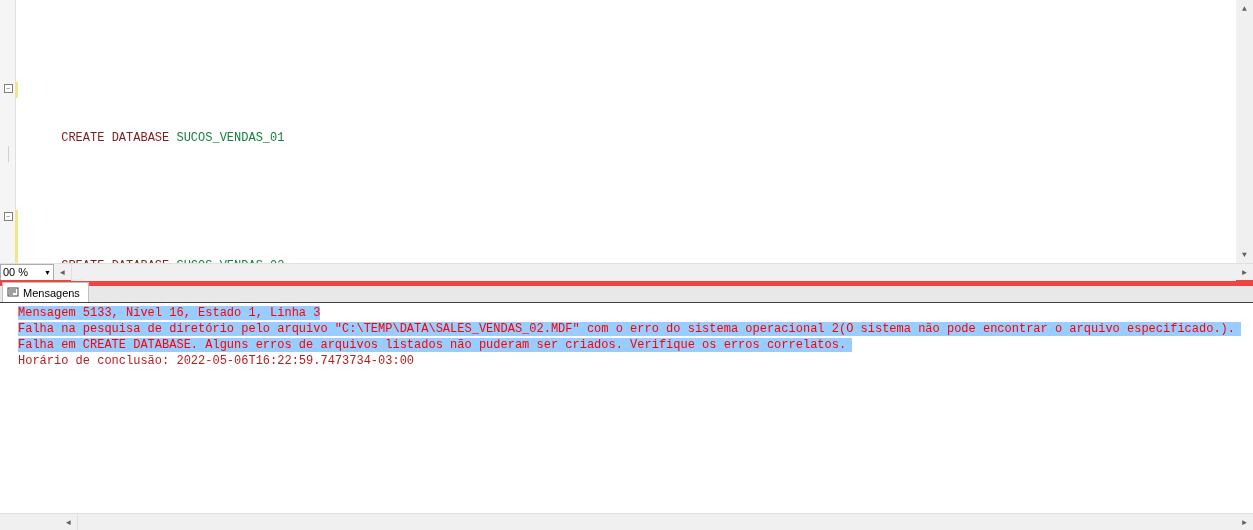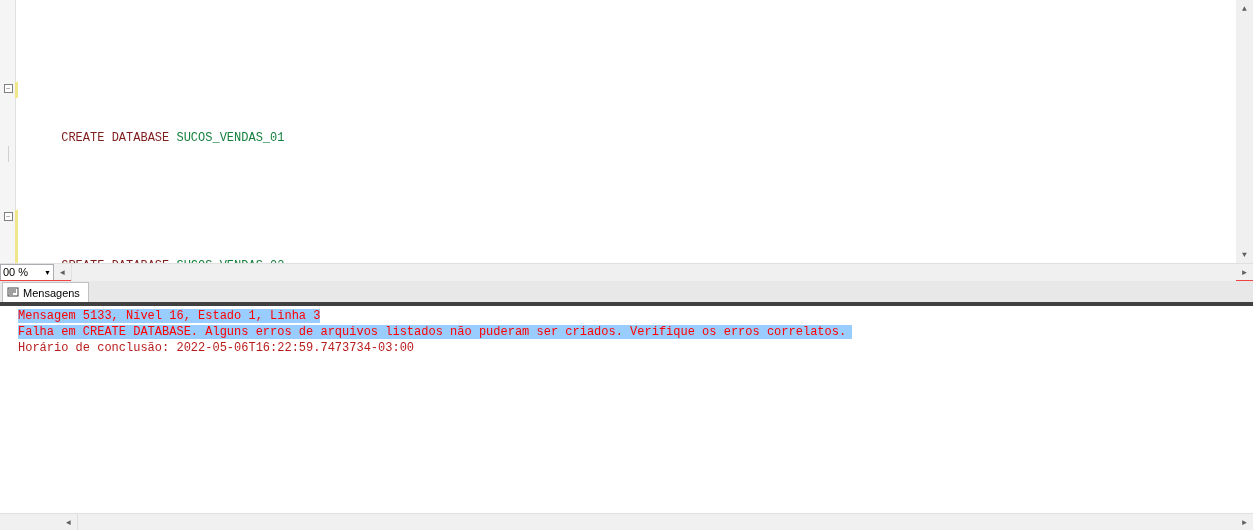--- a/index.html
+++ b/index.html
@@ -138,21 +138,21 @@
     align-items: center;
     justify-content: center;
     color: #606060;
     font-size: 8px;
   }
   .v-arrow.bot { position: absolute; bottom: 0; }
   
   .tabs-bar {
     height: 22px;
     background: #e8e8e8;
-    border-top: 1px solid #ef4444;
+    border-top: 6px solid #ef4444;
     display: flex;
     align-items: flex-end;
     padding-left: 2px;
   }
   .tab {
     background: #ffffff;
     border: 1px solid #c0c0c0;
     border-bottom: none;
     padding: 2px 8px 2px 4px;
     font-size: 11px;
@@ -166,21 +166,21 @@
     width: 12px;
     height: 12px;
     display: inline-flex;
     align-items: center;
     justify-content: center;
   }
   
   .messages-pane {
     flex: 1;
     background: #ffffff;
-    border-top: 4px solid #404040;
+    border-top: 1px solid #404040;
     padding: 2px 0 0 18px;
     font-family: Consolas, 'Courier New', monospace;
     font-size: 12px;
     line-height: 16px;
     position: relative;
   }
   .msg-line { white-space: pre; }
   .msg-red { color: #ff0000; }
   .msg-black { color: #b91c1c; }
   .msg-sel {
@@ -252,20 +252,21 @@
           <line x1="2" y1="5" x2="9" y2="5" stroke="#404040"></line>
           <line x1="2" y1="7" x2="6" y2="7" stroke="#404040"></line>
         </svg>
     </span>
     <span>Mensagens</span>
   </div>
 </div>
 
 <div class="messages-pane">
   <div class="msg-line"><span class="msg-red msg-sel">Mensagem 5133, Nível 16, Estado 1, Linha 3</span></div>
+  <div class="msg-line"><span class="msg-red msg-sel msg-sel-pad">Falha na pesquisa de diretório pelo arquivo "C:\TEMP\DATA\SALES_VENDAS_02.MDF" com o erro do sistema operacional 2(O sistema não pode encontrar o arquivo especificado.).</span></div>
   <div class="msg-line"><span class="msg-red msg-sel msg-sel-pad">Falha em CREATE DATABASE. Alguns erros de arquivos listados não puderam ser criados. Verifique os erros correlatos.</span></div>
   <div class="msg-line"><span class="msg-black"></span></div>
   <div class="msg-line"><span class="msg-black">Horário de conclusão: 2022-05-06T16:22:59.7473734-03:00</span></div>
 </div>
 
 <div class="bottom-scroll">
   <div class="h-arrow" style="width:60px;"></div>
   <div class="h-arrow">◄</div>
   <div class="h-track"></div>
   <div class="h-arrow">►</div>

